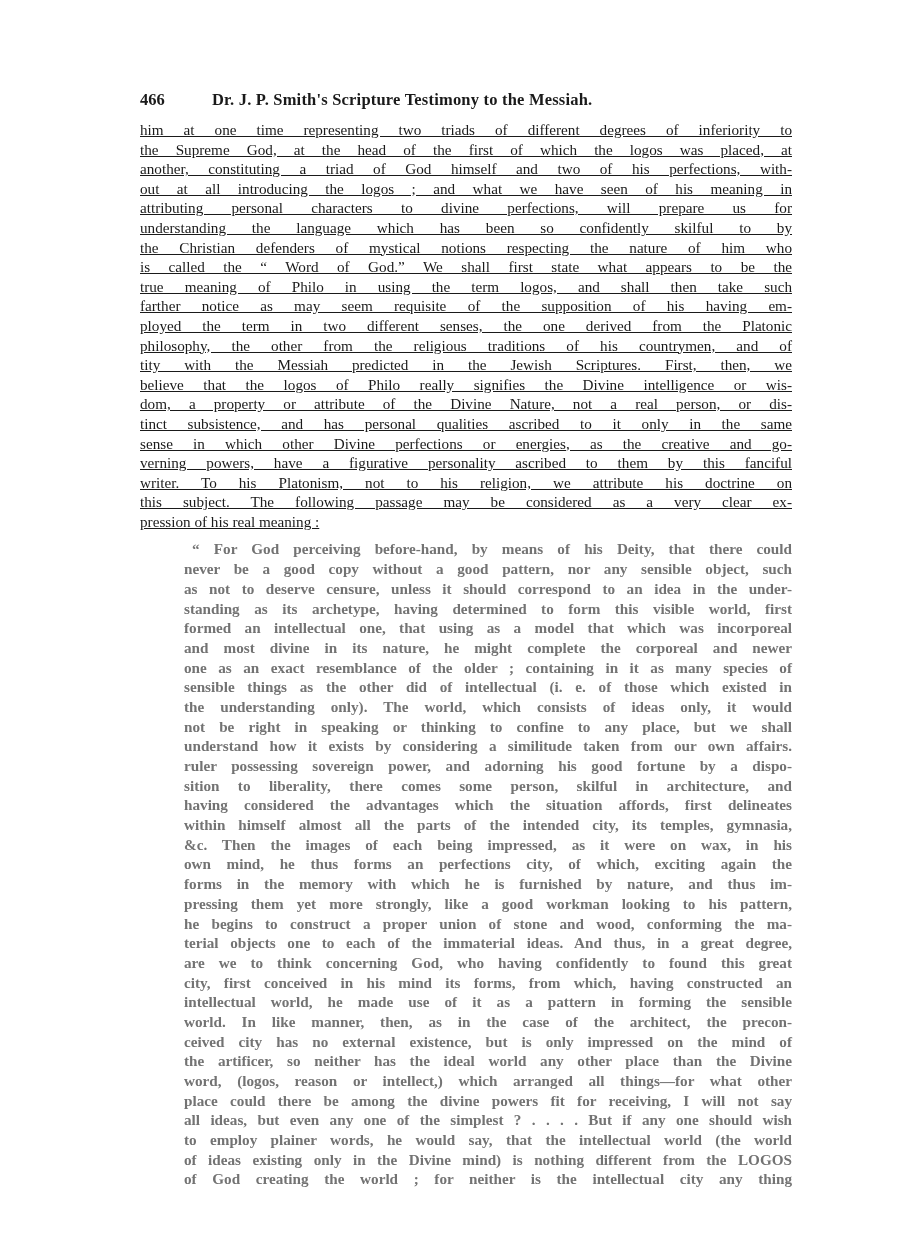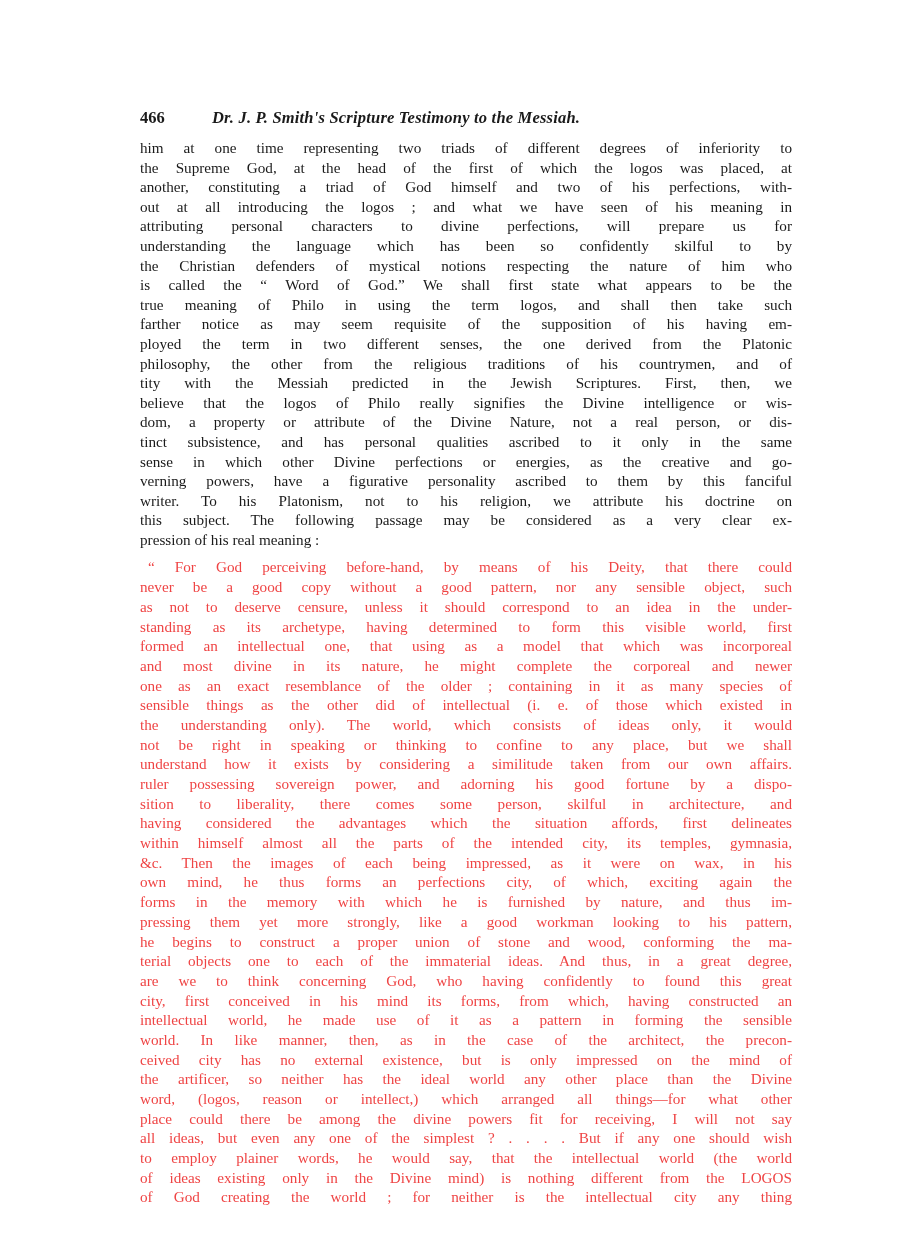--- a/index.html
+++ b/index.html
@@ -1,38 +1,39 @@
 <!DOCTYPE html>
 <html><head>
 <meta charset="utf-8">
 <style>
   html, body { margin: 0; padding: 0; background: #ffffff; }
   body { width: 918px; height: 1238px; position: relative; overflow: hidden; }
   .page {
-    position: absolute; left: 140px; top: 108px; width: 652px;
+    position: absolute; left: 140px; top: 90px; width: 652px;
     font-family: "Liberation Serif", "DejaVu Serif", serif;
     color: #1a1a1a;
   }
   .running-head {
     display: flex; align-items: baseline; height: 24px;
     font-size: 16.5px; font-weight: bold;
   }
   .page-number { width: 72px; }
-  .head-title { font-style: italic; letter-spacing: 0.2px; }
+  .head-title { letter-spacing: 0.2px; }
   .body-text {
     margin-top: 6px;
     font-size: 15.2px; line-height: 19.6px;
     text-align: justify; text-align-last: justify;
   }
-  .body-text .line { display: block; white-space: nowrap; text-align: justify; text-align-last: justify; height: 19.6px; }
+  .body-text .line { display: block; white-space: nowrap; text-align: justify; text-align-last: justify; height: 19.6px; text-decoration: underline; }
   .body-text .line.last { text-align-last: left; }
   .quote {
     margin-top: 8px;
-    font-size: 15.2px; line-height: 19.7px; font-weight: normal;
-    color: #ef4444;
+    font-size: 15.2px; line-height: 19.7px; font-weight: bold;
+    color: #737373;
+    margin-left: 44px;
   }
   .quote .line { display: block; white-space: nowrap; text-align: justify; text-align-last: justify; height: 19.7px; }
   .quote .indent { padding-left: 8px; }
 </style>
 </head>
 <body>
 
 <div class="page">
   <div class="running-head">
     <span class="page-number">466</span>

